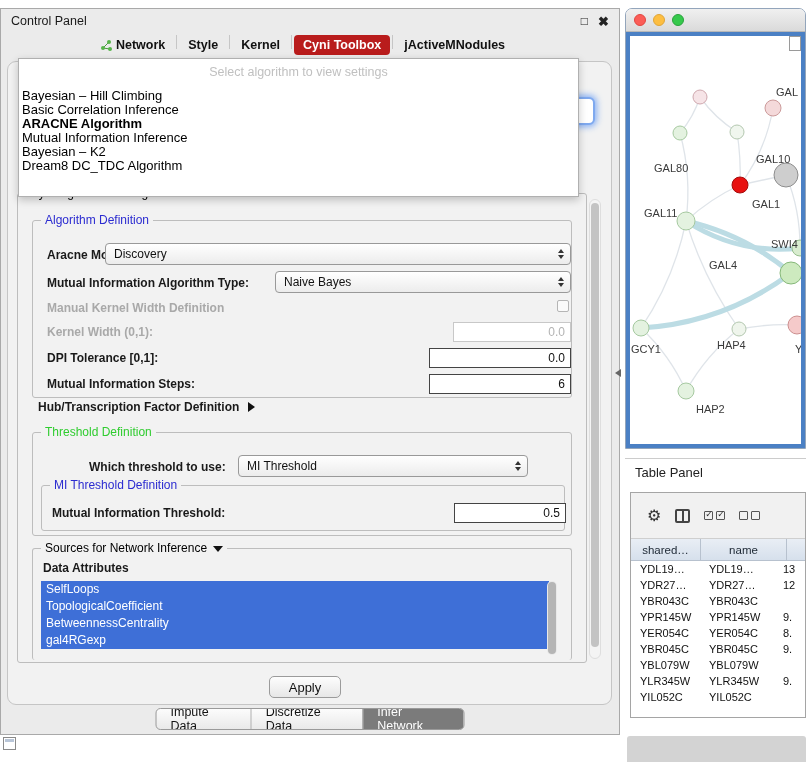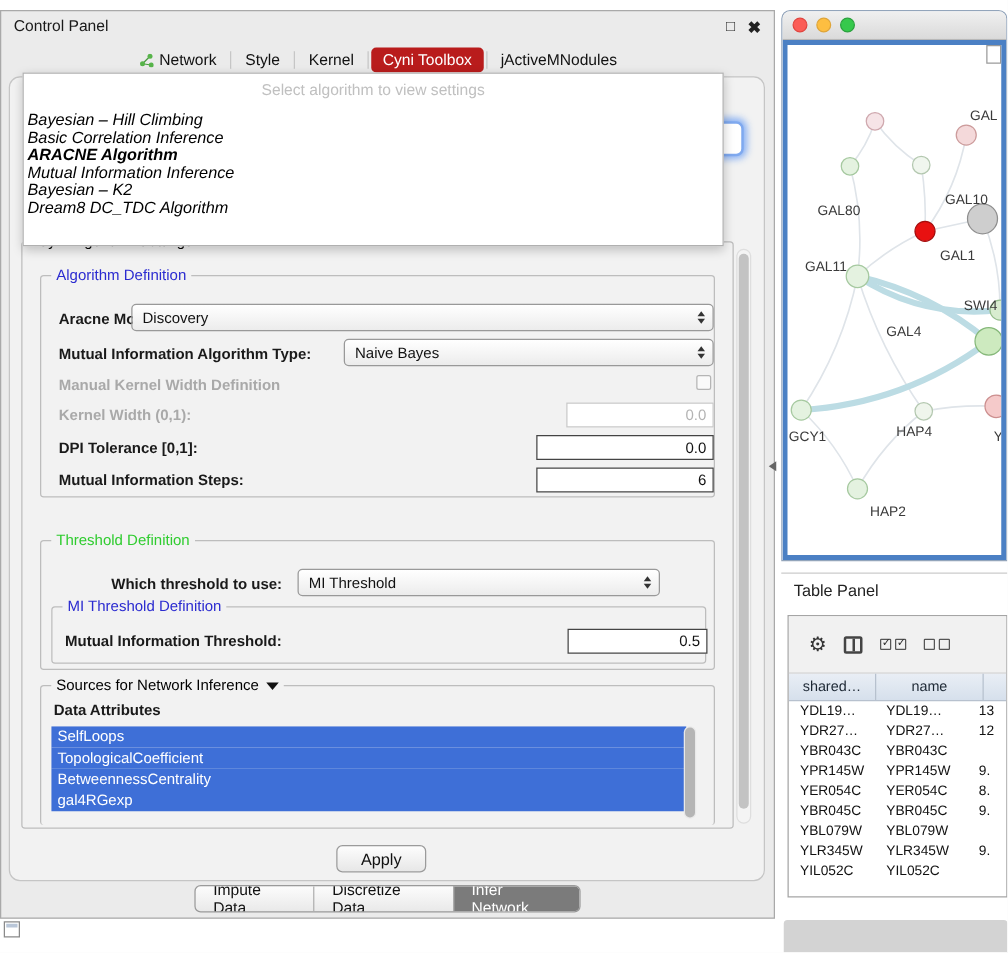--- a/index.html
+++ b/index.html
@@ -8,36 +8,36 @@
         font-family:"Liberation Sans",sans-serif;color:#111;}
 
   
   .cp-win{position:absolute;left:0;top:8px;width:620px;height:727px;background:#ebebeb;
           border:1px solid #a9a9a9;border-radius:0;}
   .titlebar{position:absolute;top:0;left:0;right:0;height:24px;display:flex;align-items:center;
             padding:0 10px;font-size:12.5px;color:#1a1a1a;}
   .tb-icons{margin-left:auto;display:flex;gap:10px;font-size:12px;color:#222;}
   .tb-icons .close{font-weight:bold;font-size:13px;}
   .tabbar{position:absolute;top:26px;left:0;right:14px;height:26px;display:flex;
-          justify-content:center;align-items:center;}
+          justify-content:center;align-items:flex-start;font-weight:bold;}
   .tab{display:flex;align-items:center;gap:4px;padding:3px 9px;font-size:12.5px;color:#111;
        border-radius:4px;white-space:nowrap;}
   .tab.active{background:#b91c1c;color:#fff;}
   .tabsep{width:1px;height:14px;background:#c6c6c6;margin:0 2px;}
   .neticon{display:inline-block;}
   .content{position:absolute;left:6px;top:52px;width:605px;height:644px;background:#f2f2f2;
            border:1px solid #c5c5c5;border-radius:9px;}
 
   
   .combo-remnant{position:absolute;left:556px;top:88px;width:38px;height:28px;border-radius:6px;
                  background:#fff;border:2px solid #7fa9ef;box-shadow:0 0 6px 2px rgba(110,160,245,.8);z-index:5;}
   .overlay{position:absolute;left:17px;top:49px;width:561px;height:139px;background:#fff;
            border:1px solid #b0b0b0;box-shadow:0 3px 8px rgba(0,0,0,.22);z-index:30;padding-top:5px;}
   .dd-ph{text-align:center;color:#c0c0c0;font-size:12.5px;line-height:16px;margin-bottom:9px;}
-  .dd-item{font-size:13px;line-height:14px;padding-left:3px;color:#000;white-space:nowrap;font-style:italic;}
+  .dd-item{font-size:13px;line-height:14px;padding-left:3px;color:#000;white-space:nowrap;}
   .dd-item.sel{font-weight:bold;}
 
   
   .group{position:absolute;border:1px solid #bdbdbd;border-radius:3px;}
   .gtitle{position:absolute;top:-8px;left:8px;background:#f2f2f2;padding:0 4px;font-size:12px;
           color:#000000;white-space:nowrap;}
   .t-blue{color:#2b2bd0;}
   .t-green{color:#2fcc2f;}
   .lbl{position:absolute;font-size:12px;font-weight:bold;color:#1a1a1a;white-space:nowrap;}
   .lbl.dis{color:#a9a9a9;}
@@ -220,20 +220,24 @@
         <div class="field" style="left:396px;top:127px;width:142px;">
           <span>0.0</span>
         </div>
 
         <span class="lbl" style="left:14px;top:156px;">Mutual Information Steps:</span>
         <div class="field" style="left:396px;top:153px;width:142px;">
           <span>6</span>
         </div>
       </div>
 
+      <div class="hubrow" style="left:20px;top:206px;">
+        <span class="lbl-strong">Hub/Transcription Factor Definition</span>
+        <span class="tri-right"></span>
+      </div>
 
       <div class="group" style="left:14px;top:238px;width:540px;height:104px;">
         <span class="gtitle t-green">Threshold Definition</span>
 
         <span class="lbl" style="left:56px;top:27px;">Which threshold to use:</span>
         <div class="combo" style="left:205px;top:22px;width:290px;">
           <span>MI Threshold</span>
           <span class="arrows">
               <span class="tri-up"></span>
               <span class="tri-dn"></span>

